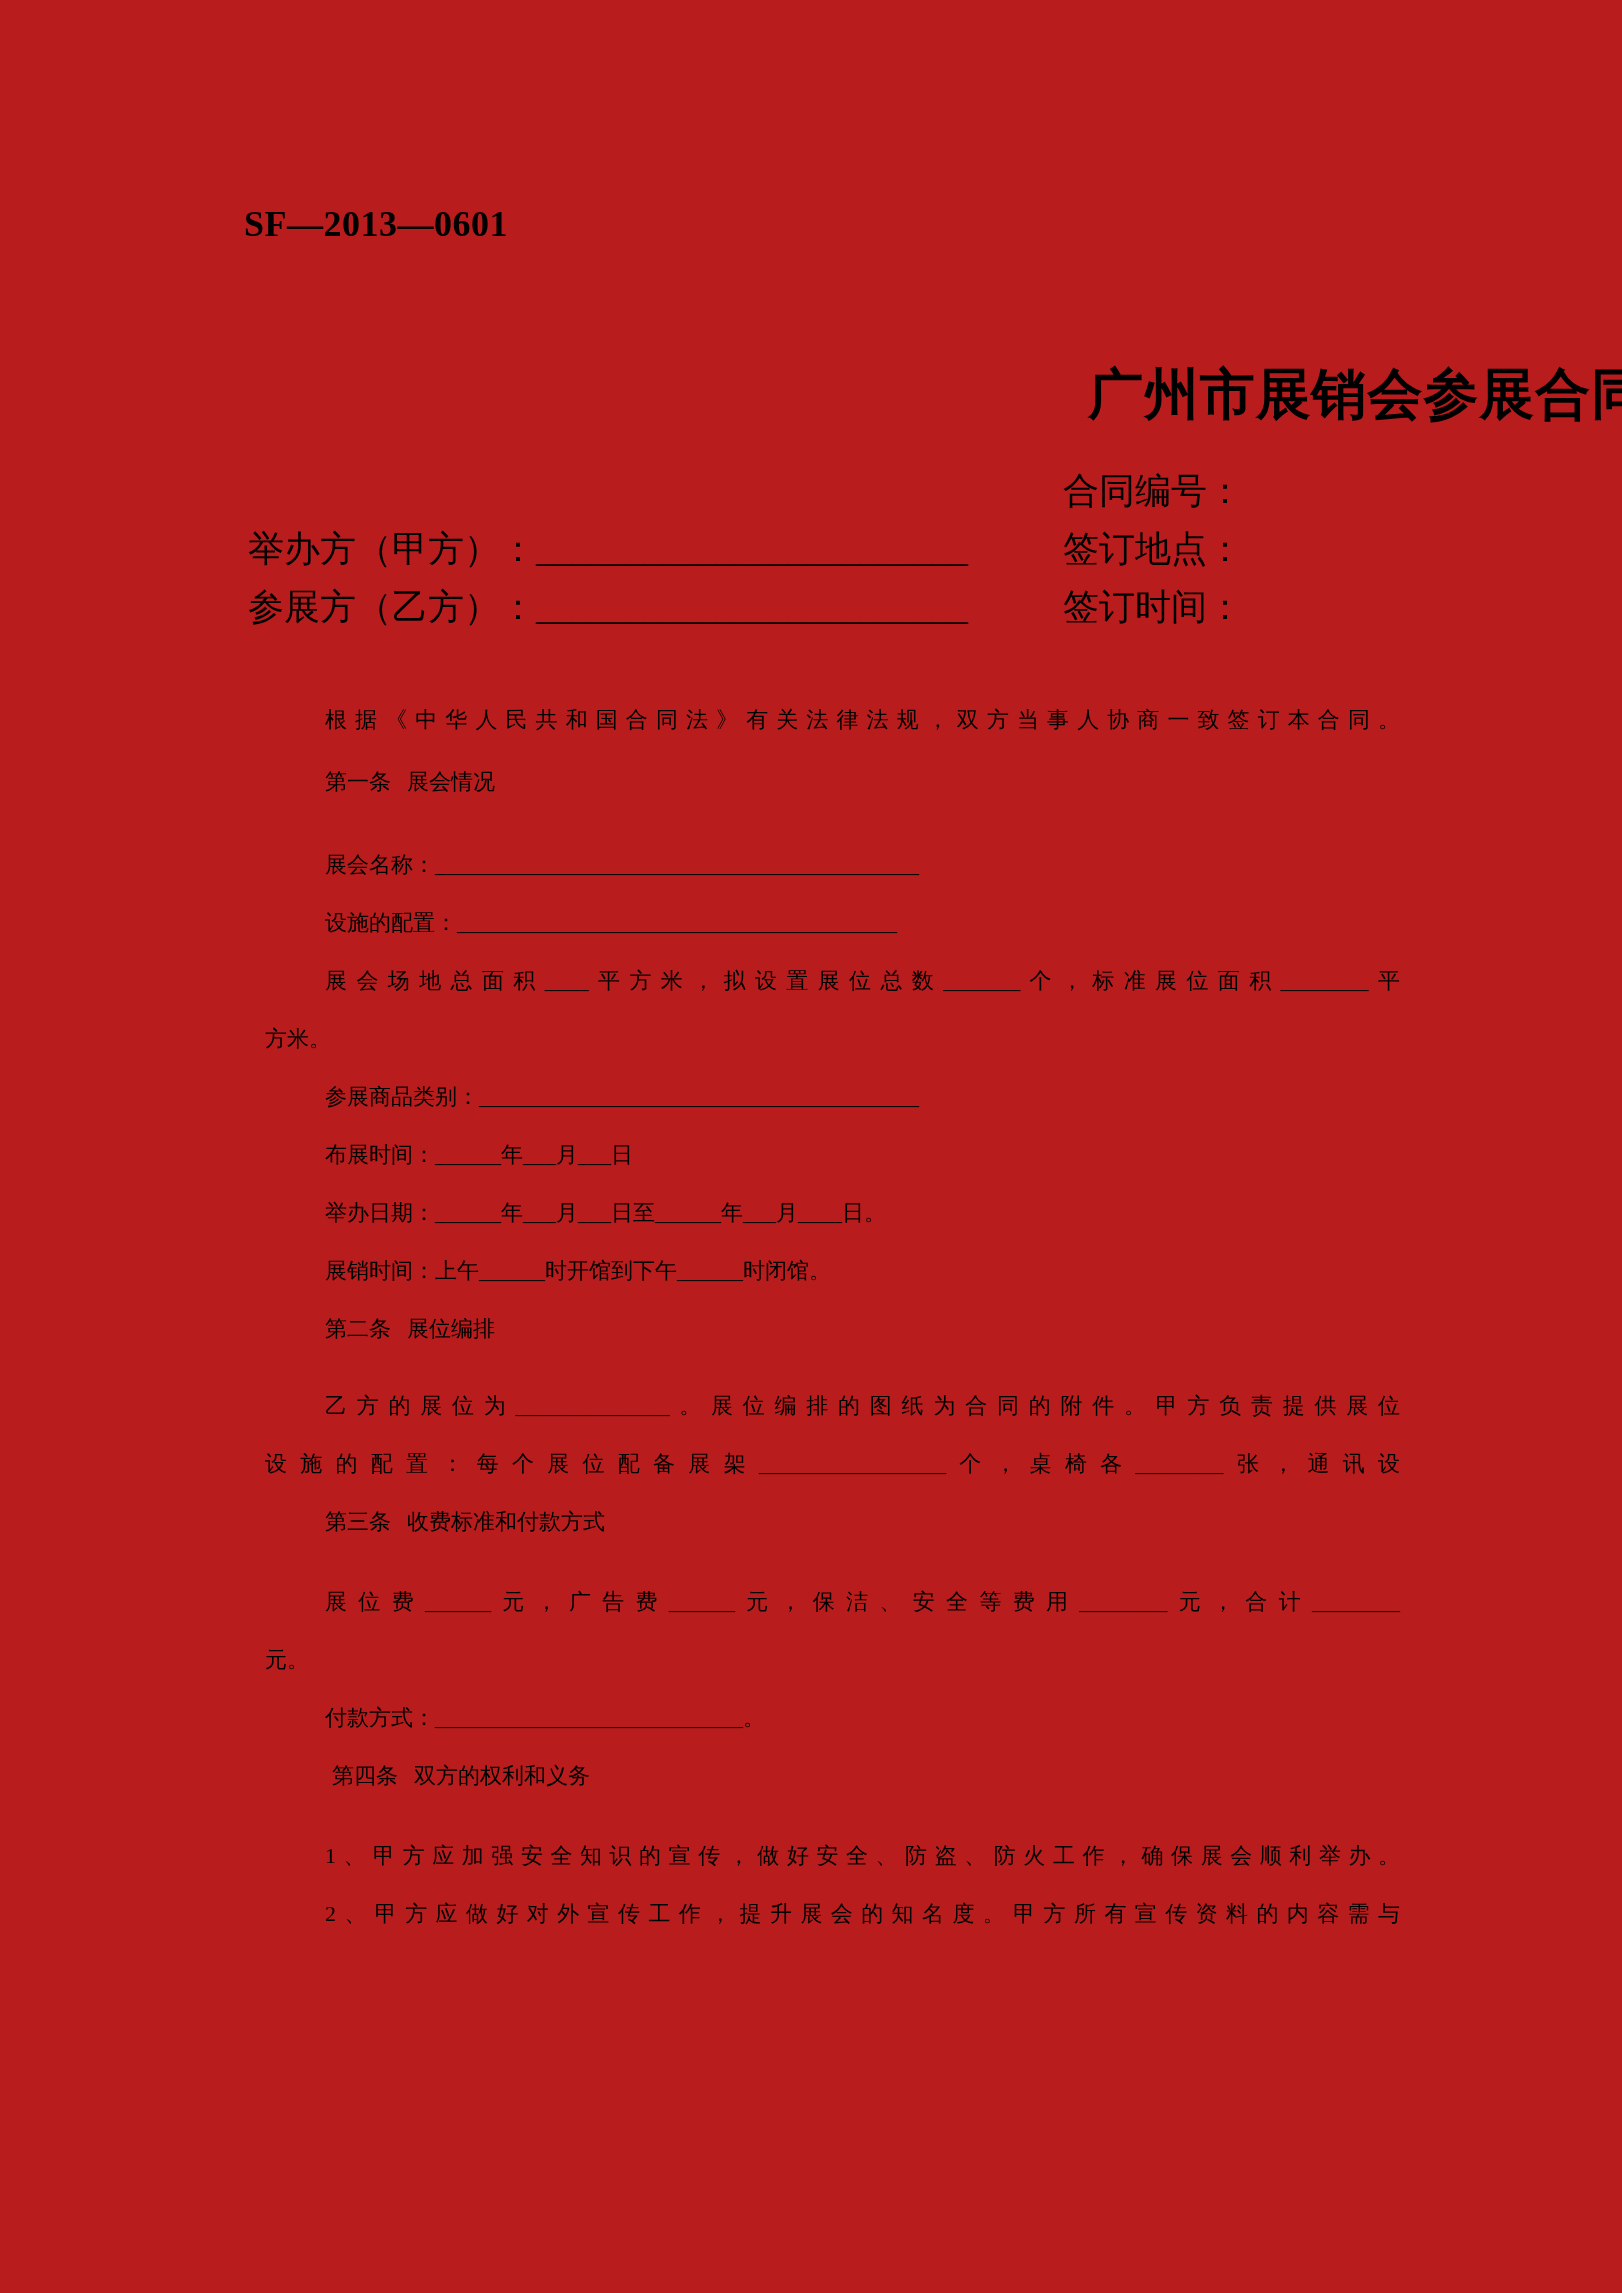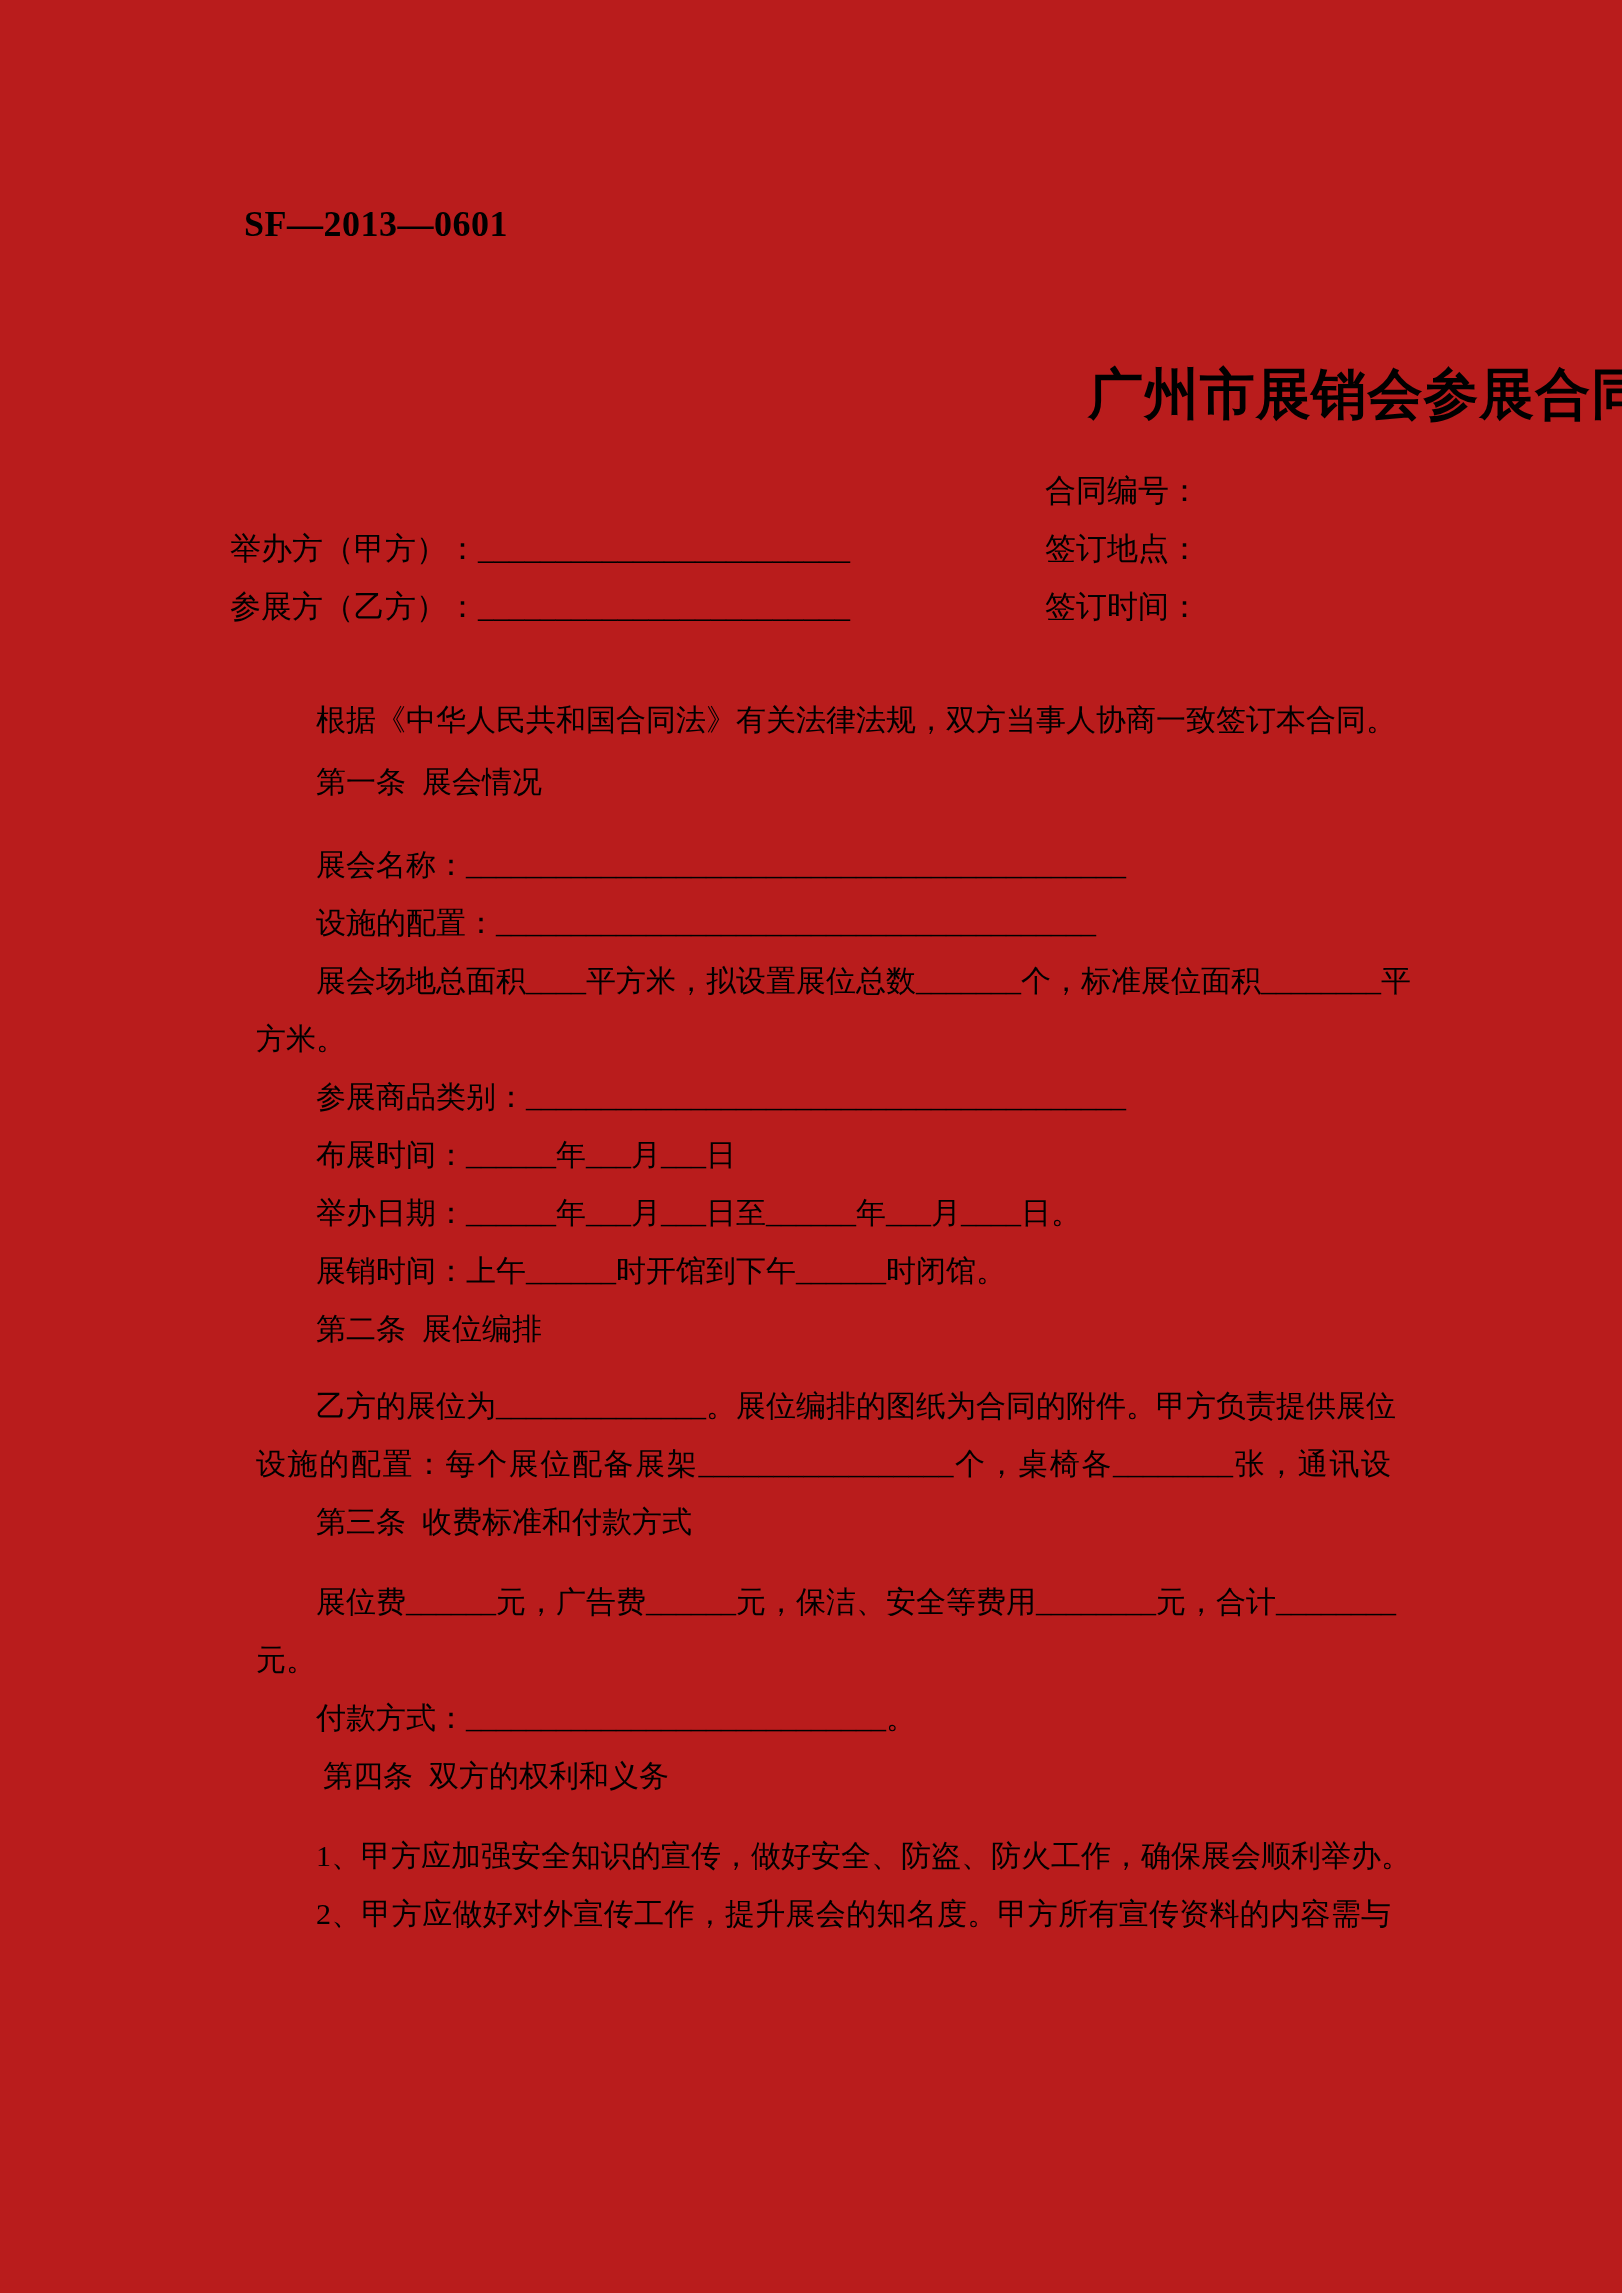--- a/index.html
+++ b/index.html
@@ -15,29 +15,29 @@
     font-family:"Liberation Serif",serif;
     font-weight:bold;font-size:36px;line-height:44px;letter-spacing:0.5px;
   }
   .title{
     position:absolute;left:16px;top:355px;width:100%;margin:8px;
     text-align:right;
     font-family:"Liberation Sans",sans-serif;
     font-weight:bold;font-size:55px;line-height:62px;letter-spacing:0.9px;
   }
   .meta{
-    position:absolute;left:230px;top:462px;width:1135px;
-    font-size:31px;line-height:58px;
+    position:absolute;left:248px;top:462px;width:1135px;
+    font-size:36px;line-height:58px;
   }
   .mrow{position:relative;height:58px;white-space:nowrap;}
   .mrow .right{position:absolute;left:815px;top:0;}
   .blank{letter-spacing:0;}
   .body{
-    position:absolute;left:256px;top:691px;width:1135px;
-    font-size:30px;line-height:58px;
+    position:absolute;left:265px;top:691px;width:1135px;
+    font-size:22px;line-height:58px;
   }
   .ln{margin:0;white-space:nowrap;}
   .ind{text-indent:60px;}
   .ind4{text-indent:67px;}
   .fill{text-align:justify;text-align-last:justify;}
   .hd b{
     font-family:"Liberation Sans",sans-serif;font-weight:400;
     margin-right:16px;
   }
   .mt4{margin-top:3.6px;}

